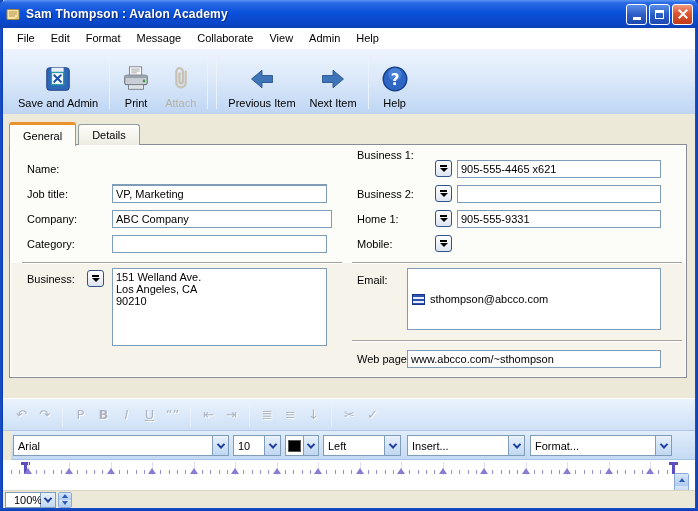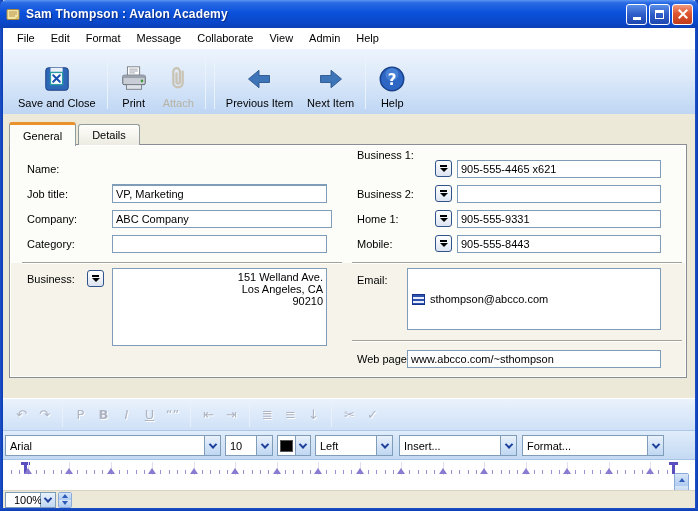--- a/index.html
+++ b/index.html
@@ -81,21 +81,21 @@
 
   
   .fmt-row1 { position:absolute; left:3px; right:3px; top:398px; height:33px;
     background:linear-gradient(#EAF2FC,#CFE1F7); border-top:1px solid #fff;
     border-bottom:1px solid #AEC9E8; display:flex; align-items:center; padding-left:8px; gap:2px; }
   .fmt-ico { min-width:21px; text-align:center; font-family:"DejaVu Sans",sans-serif;
     font-size:13px; color:#AEB4C2; text-shadow:1px 1px 0 rgba(255,255,255,.95); }
   .fmt-ico.b{font-weight:bold} .fmt-ico.i{font-style:italic} .fmt-ico.u{text-decoration:underline}
   .fsep { width:1px; height:24px; background:#A5BFE2; border-right:1px solid #E8F1FB; margin:0 5px; }
 
-  .fmt-row2 { position:absolute; left:3px; right:3px; top:431px; height:29px;
+  .fmt-row2 { position:absolute; left:11px; right:3px; top:431px; height:29px;
     background:linear-gradient(#E0ECFA,#C4DAF3); border-bottom:1px solid #A8C4E4; }
   .xp-combo { position:absolute; top:4px; height:21px; border:1px solid #7F9DB9; background:#fff;
     display:flex; align-items:center; font-size:11px; }
   .xp-combo .val { flex:1; padding:0 4px; white-space:nowrap; overflow:hidden; }
   .xp-combo .arrow { width:16px; height:100%; border-left:1px solid #7F9DB9;
     background:linear-gradient(#E9F1FC,#BFD7F2); display:flex; align-items:center; justify-content:center; }
   .chev { width:6px; height:6px; border-right:2px solid #1C3E9C; border-bottom:2px solid #1C3E9C;
     transform:rotate(45deg) translate(-1px,-1px); }
   .swatch { width:14px; height:12px; margin:0 2px; border:1px solid #555; }
 
@@ -172,21 +172,21 @@
   <div class="toolbar">
     <div class="tbtn">
       <div class="ticon">
         <svg width="30" height="30" viewBox="0 0 32 32">
           <rect x="4" y="4" width="24" height="24" rx="3" fill="#2E66B8" stroke="#1A3E7E"></rect>
           <rect x="9" y="4" width="13" height="8" fill="#E9F0F8"></rect>
           <rect x="9" y="9" width="13" height="13" fill="#fff" stroke="#2A9AA4" stroke-width="1.5"></rect>
           <path d="M12 12l7 7M19 12l-7 7" stroke="#1850B0" stroke-width="2.2" stroke-linecap="round"></path>
         </svg>
       </div>
-      <span>Save and Close</span>
+      <span>Save and Admin</span>
     </div>
     <div class="tsep"></div>
     <div class="tbtn">
       <div class="ticon">
         <svg width="30" height="30" viewBox="0 0 32 32">
           <rect x="9" y="3" width="13" height="9" fill="#fff" stroke="#7A8088"></rect>
           <path d="M11 5.5h9M11 7.5h9M11 9.5h6" stroke="#9AA2AC" stroke-width="1"></path>
           <rect x="4" y="12" width="24" height="10" rx="1.5" fill="#C9CED6" stroke="#5A6068"></rect>
           <rect x="4" y="12" width="24" height="3" fill="#9AA2AE"></rect>
           <circle cx="24.5" cy="18" r="1.4" fill="#3A9A3A"></circle>
@@ -276,31 +276,30 @@
           <span class="bar"></span>
           <span class="tri"></span>
         </div>
       <input class="finput" style="left: 447px; top: 65px; width: 204px;" value="905-555-9331">
 
       <span class="flabel" style="left:347px;top:93px">Mobile:</span>
       <div class="mini-dd" style="left:425px;top:90px">
           <span class="bar"></span>
           <span class="tri"></span>
         </div>
-      <input class="finput" style="left: 447px; top: 90px; width: 204px;" value="905-555-8443">
 
       <div class="hsep" style="left:12px;top:117px;width:320px"></div>
       <div class="hsep" style="left:342px;top:117px;width:330px"></div>
 
       <span class="flabel" style="left:17px;top:128px">Business:</span>
       <div class="mini-dd" style="left:77px;top:125px">
           <span class="bar"></span>
           <span class="tri"></span>
         </div>
-      <textarea class="ftext" style="left: 102px; top: 123px; width: 215px; height: 78px; text-align: right;" spellcheck="false">151 Welland Ave.
+      <textarea class="ftext" style="left: 102px; top: 123px; width: 215px; height: 78px;" spellcheck="false">151 Welland Ave.
 Los Angeles, CA
 90210</textarea>
 
       <span class="flabel" style="left:347px;top:129px">Email:</span>
       <div class="email-box" style="left:397px;top:123px;width:254px;height:62px">
         <span class="email-icon"></span>
         <span>sthompson@abcco.com</span>
       </div>
 
       <div class="hsep" style="left:342px;top:195px;width:330px"></div>

